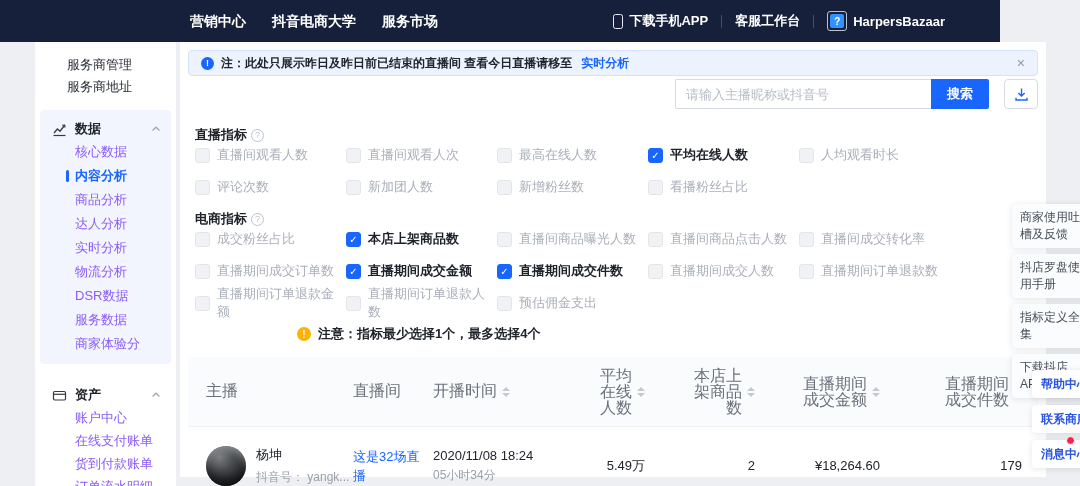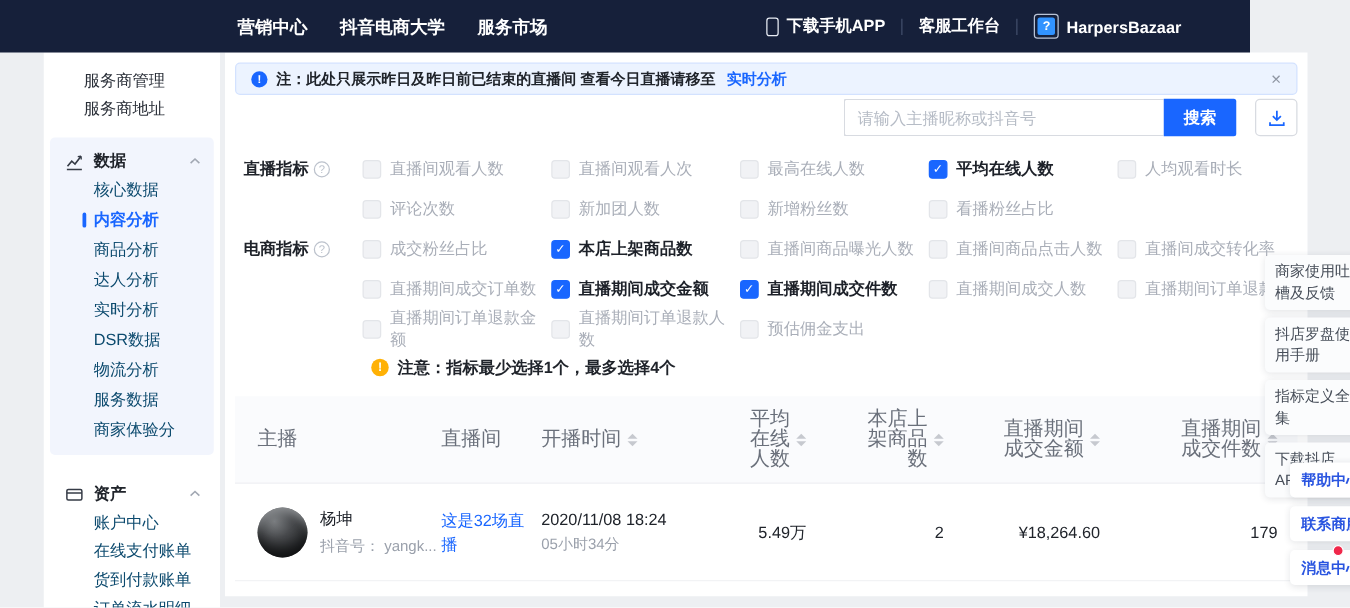--- a/index.html
+++ b/index.html
@@ -23,42 +23,42 @@
   .nav-avatar i { width:14px; height:14px; background:#3193ff; border-radius:2px; color:#fff; font-size:10px; font-weight:700; font-style:normal; display:flex; align-items:center; justify-content:center; }
 
   
   .sidebar { position:absolute; left:35px; top:42px; width:141px; height:444px; background:#fff; padding-top:12px; font-size:13px; z-index:5; }
   .side-top-item { line-height:22px; padding-left:32px; color:#2a2f38; cursor:pointer; }
   .side-section { margin:12px 5px 0; border-radius:4px; padding:8px 0; }
   .side-section.tinted { background:#f2f5fd; }
   .side-sec-head { display:flex; align-items:center; height:22px; padding:0 10px 0 12px; font-weight:700; color:#20242b; cursor:pointer; }
   .side-sec-head .sec-icon { width:16px; height:16px; margin-right:7px; display:flex; align-items:center; }
   .side-sec-head .chev { margin-left:auto; display:flex; }
-  .side-sec-items div { line-height:24px; padding-left:35px; color:#0c4a6e; cursor:pointer; position:relative; }
+  .side-sec-items div { line-height:24px; padding-left:35px; color:#8b5cf6; cursor:pointer; position:relative; }
   .side-section:not(.tinted) .side-sec-items div { line-height:23px; }
   .side-sec-items div.active { color:#1966ff; font-weight:600; }
   .side-sec-items div.active::before { content:""; position:absolute; left:26px; top:50%; transform:translateY(-50%); width:3px; height:12px; border-radius:2px; background:#1966ff; }
 
   
   .content { position:absolute; left:180px; top:42px; width:866px; height:435px; background:#fff; padding:8px 8px 0; z-index:1; }
 
   .notice { height:26px; background:#ecf3ff; border:1px solid #d3e2ff; border-radius:4px; display:flex; align-items:center; gap:7px; padding:0 12px; font-size:12px; color:#20242b; font-weight:600; }
   .info-icon { width:13px; height:13px; border-radius:50%; background:#1966ff; color:#fff; font-size:9px; font-weight:700; display:flex; align-items:center; justify-content:center; flex:none; }
   .notice-link { color:#1966ff; margin-left:2px; }
   .notice-close { margin-left:auto; color:#8f96a3; font-size:14px; font-weight:400; cursor:pointer; }
 
   .search-row { display:flex; justify-content:flex-end; align-items:flex-start; margin-top:3px; height:30px; }
   .search-input { width:256px; height:30px; border:1px solid #d8dbe1; border-right:none; border-radius:2px 0 0 2px; padding:0 10px; font-size:13px; color:#20242b; outline:none; font-family:inherit; }
   .search-input::placeholder { color:#b6bcc6; }
   .search-btn { width:58px; height:30px; background:#1966ff; color:#fff; border:none; border-radius:0 2px 2px 0; font-size:13px; font-weight:600; cursor:pointer; font-family:inherit; }
   .dl-btn { width:34px; height:30px; margin-left:15px; background:#fff; border:1px solid #d8dbe1; border-radius:4px; display:flex; align-items:center; justify-content:center; cursor:pointer; }
 
   
   .metrics { margin-top:16px; padding-left:7px; }
-  .metric-group { display:flex; margin-bottom:12px; }
+  .metric-group { display:flex; margin-bottom:12px;flex-direction:column; }
   .metric-label { width:95px; flex:none; font-size:13px; font-weight:600; color:#20242b; display:flex; align-items:center; gap:4px; height:20px; }
   .help-icon { width:13px; height:13px; border:1px solid #bcc2cc; border-radius:50%; color:#bcc2cc; font-size:9px; display:flex; align-items:center; justify-content:center; font-weight:400; }
   .metric-grid { display:grid; grid-template-columns:repeat(5,151px); row-gap:12px; }
   .cb { display:flex; align-items:center; gap:7px; font-size:13px; color:#a9aeb8; height:20px; cursor:pointer; }
   .cb .box { width:15px; height:15px; flex:none; border-radius:3px; background:#f1f2f5; border:1px solid #e3e5e9; display:flex; align-items:center; justify-content:center; }
   .cb.checked { color:#1d2129; font-weight:600; }
   .cb.checked .box { background:#1966ff; border-color:#1966ff; }
   .cb.checked .box::after { content:"✓"; color:#fff; font-size:10px; font-weight:700; }
   .metrics-note { display:flex; align-items:center; gap:7px; margin:6px 0 0 102px; font-size:13px; font-weight:600; color:#20242b; }
   .warn-icon { width:14px; height:14px; border-radius:50%; background:#ffb105; color:#fff; font-size:10px; font-weight:700; display:flex; align-items:center; justify-content:center; flex:none; }
@@ -139,22 +139,22 @@
             <path d="M1.5 5.5L5 2.2 8.5 5.5" stroke="#a2a8b3" stroke-width="1.3" fill="none"></path>
           </svg>
       </span>
     </div>
     <div class="side-sec-items">
       <div>核心数据</div>
       <div class="active">内容分析</div>
       <div>商品分析</div>
       <div>达人分析</div>
       <div>实时分析</div>
+      <div>物流分析</div>
       <div>DSR数据</div>
-      <div>物流分析</div>
       <div>服务数据</div>
       <div>商家体验分</div>
     </div>
   </div>
 
   <div class="side-section">
     <div class="side-sec-head">
       <span class="sec-icon">
         <svg width="15" height="15" viewBox="0 0 15 15">
             <rect x="1.5" y="3.5" width="12" height="8.5" rx="1.2" stroke="#353b46" stroke-width="1.2" fill="none"></rect>

